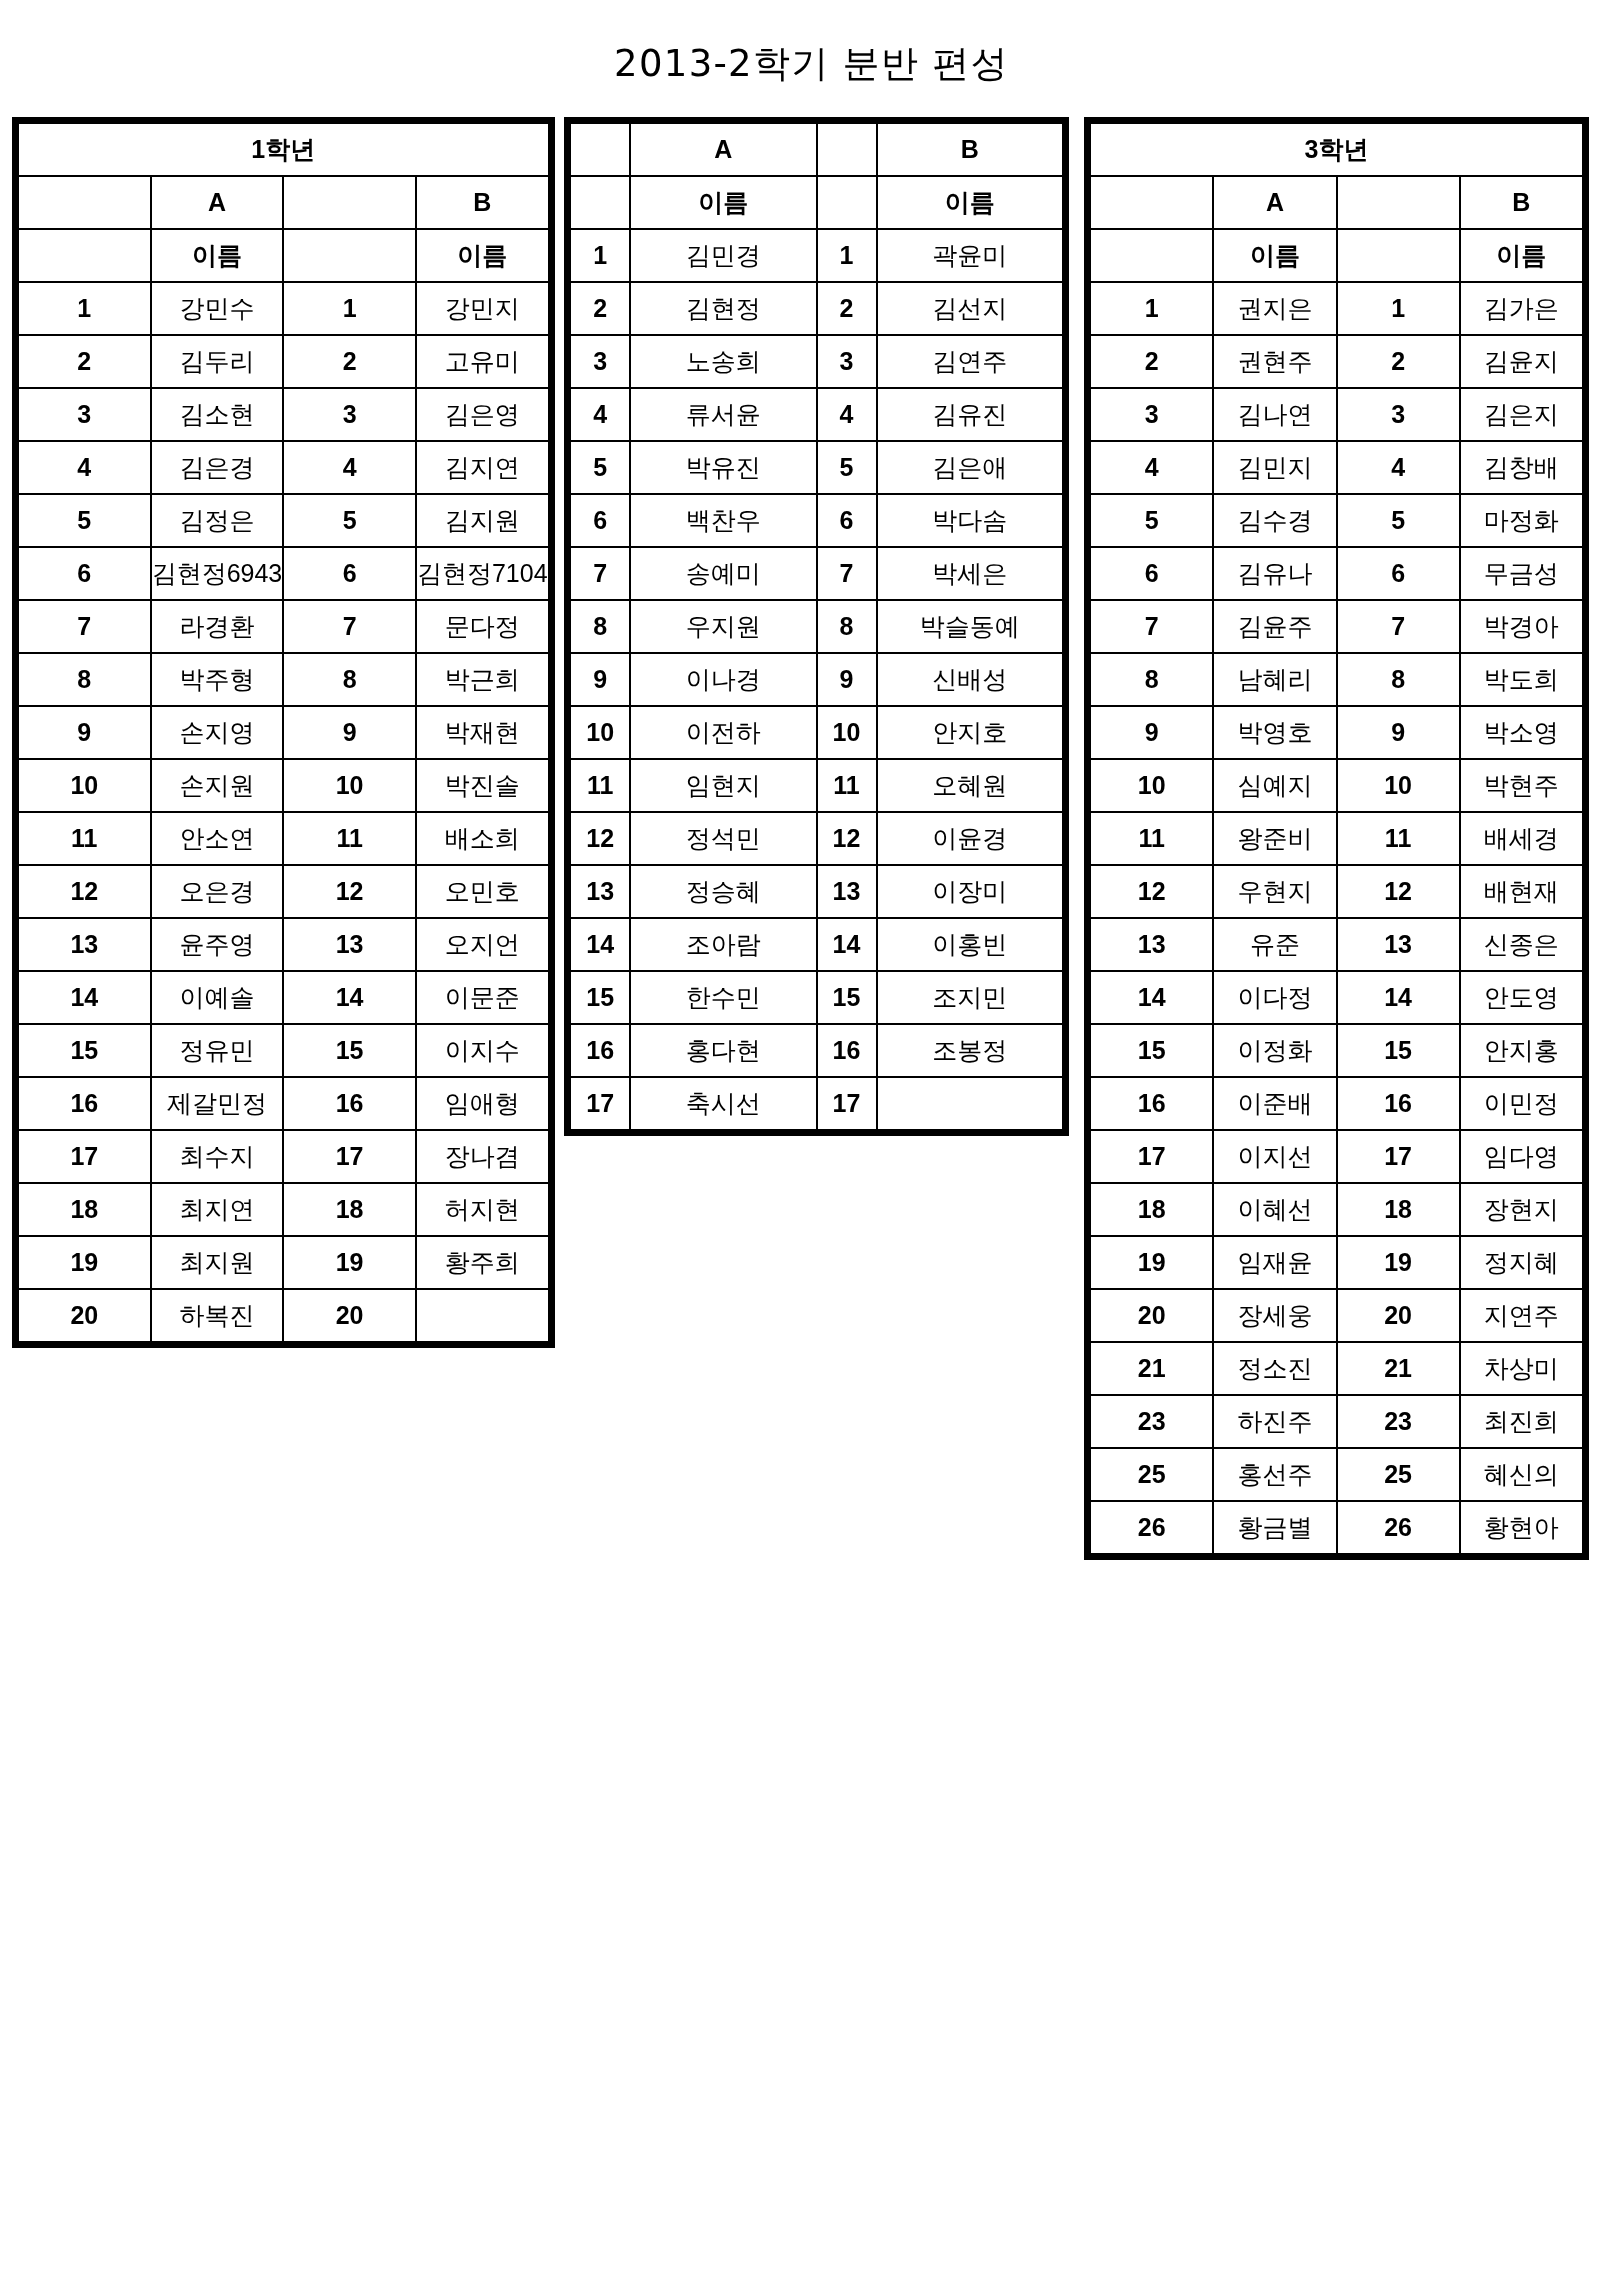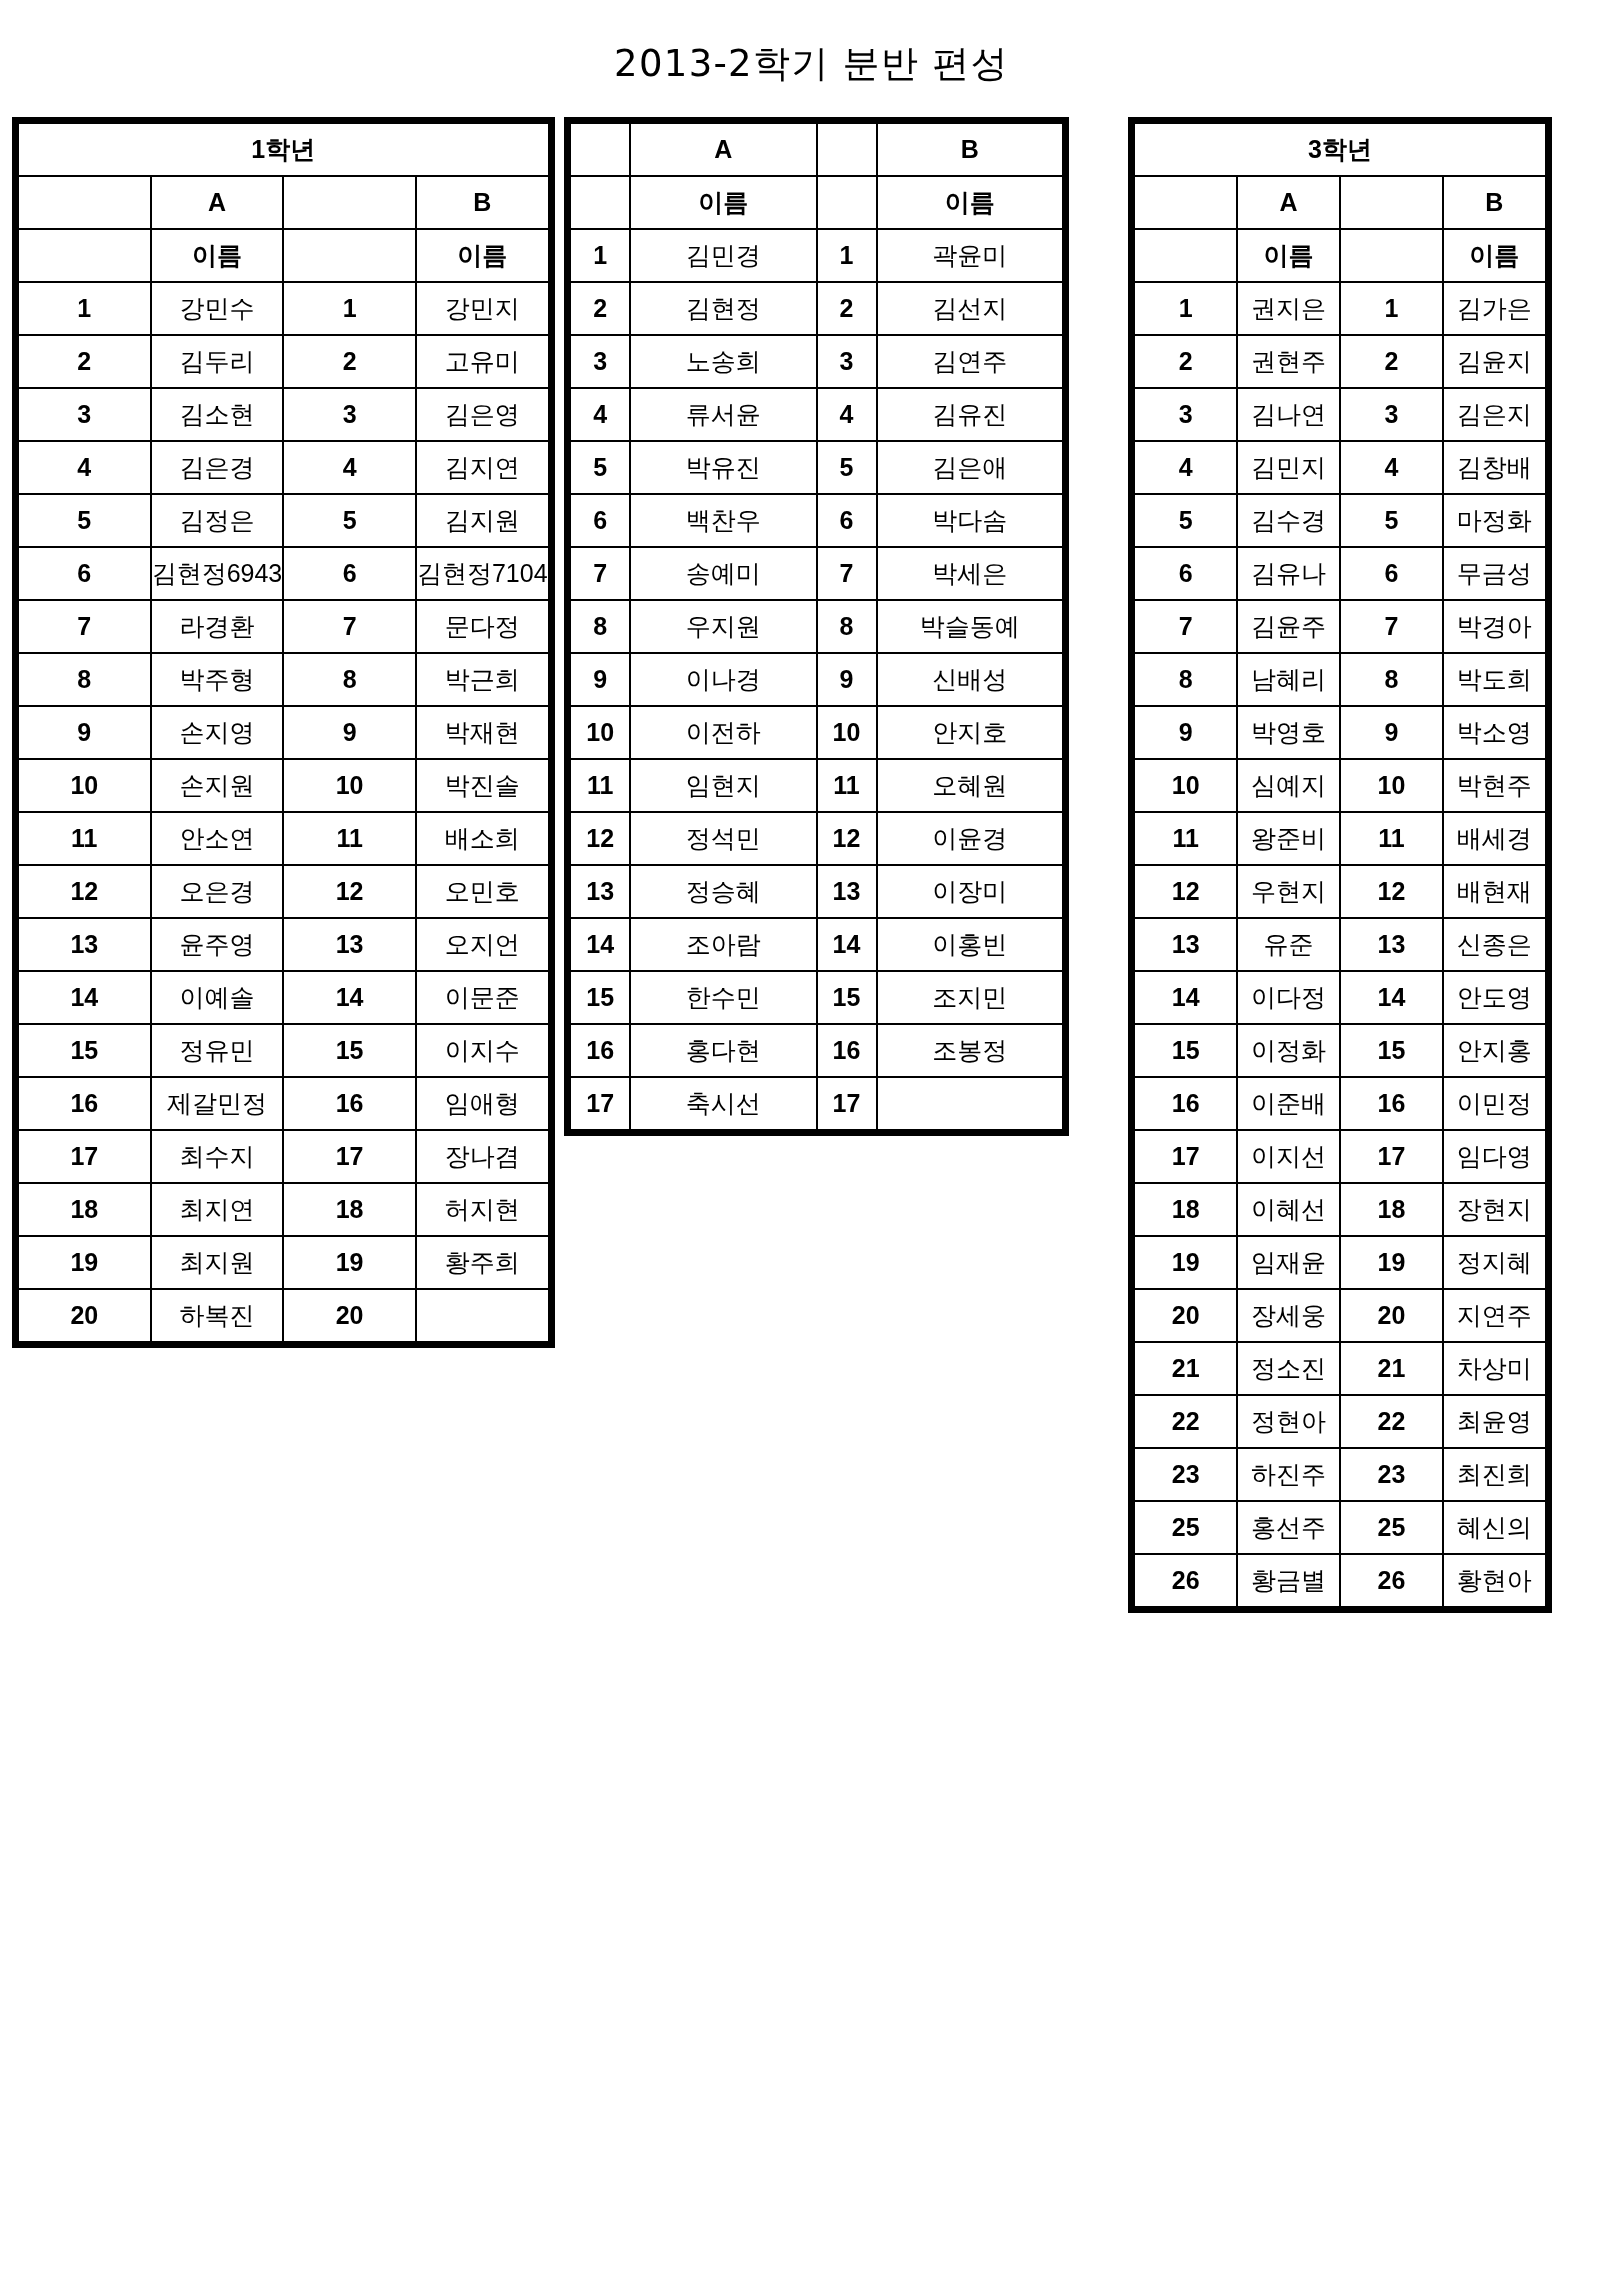--- a/index.html
+++ b/index.html
@@ -27,21 +27,21 @@
     padding-left: 15.7px;
   }
   .grade-block {
     position: absolute;
     background: #000000;
     padding: 5.2px;
     box-sizing: border-box;
   }
   #block-g1 { left: 11.8px;  top: 0px;   width: 543px; }
   #block-g2 { left: 564px; top: 0px;   width: 505px; }
-  #block-g3 { left: 1084px;top: 0px;   width: 424px; margin-left: 44px; }
+  #block-g3 { left: 1084px;top: 0px;   width: 505px; }
 
   table.grade-table {
     border-collapse: collapse;
     width: 100%;
     background: #737373;
     table-layout: fixed;
   }
   table.grade-table td {
     border: 2px solid #000000;
     background: #ffffff;
@@ -490,26 +490,20 @@
             <td class="num">20</td>
             <td class="name">지연주</td>
           </tr>
           <tr>
             <td class="num">21</td>
             <td class="name">정소진</td>
             <td class="num">21</td>
             <td class="name">차상미</td>
           </tr>
           <tr>
-            <td class="num">22</td>
-            <td class="name">정현아</td>
-            <td class="num">22</td>
-            <td class="name">최윤영</td>
-          </tr>
-          <tr>
             <td class="num">23</td>
             <td class="name">하진주</td>
             <td class="num">23</td>
             <td class="name">최진희</td>
           </tr>
           <tr>
             <td class="num">25</td>
             <td class="name">홍선주</td>
             <td class="num">25</td>
             <td class="name">혜신의</td>

